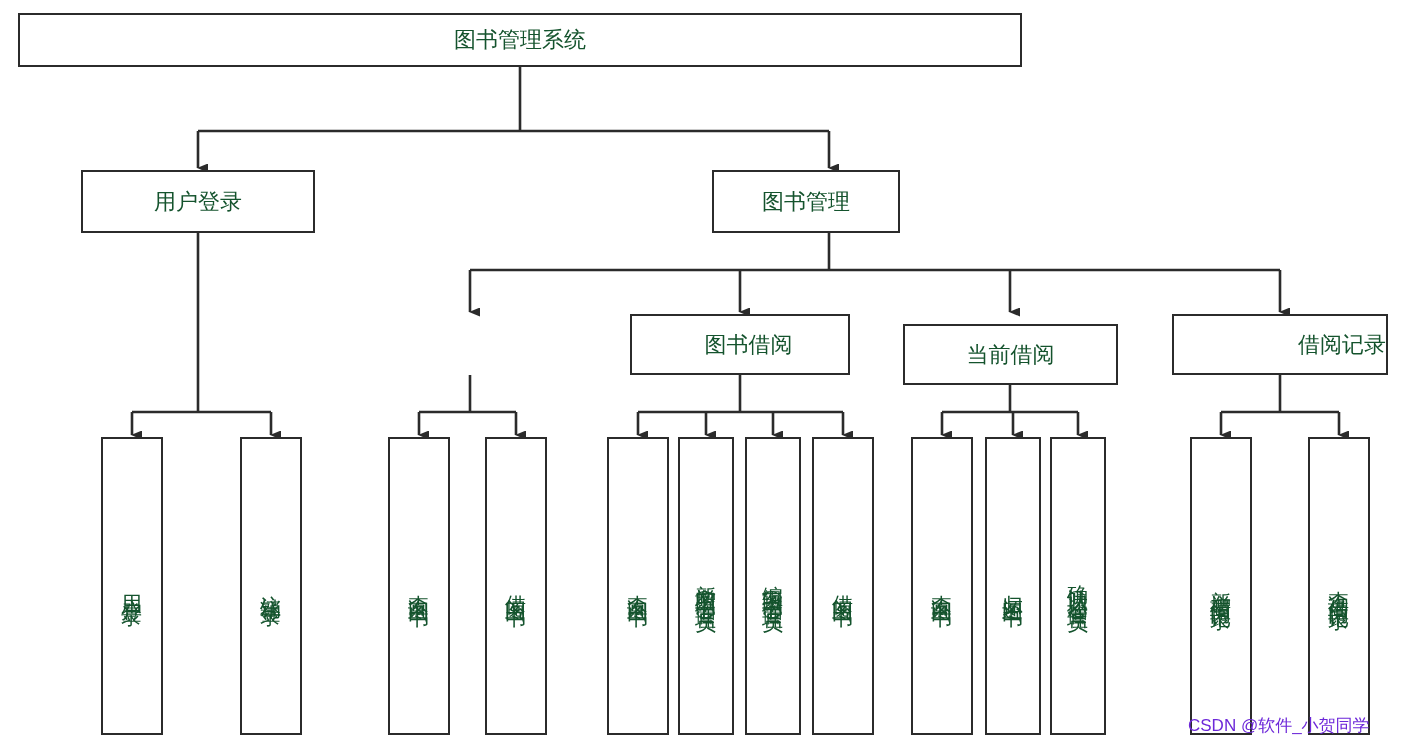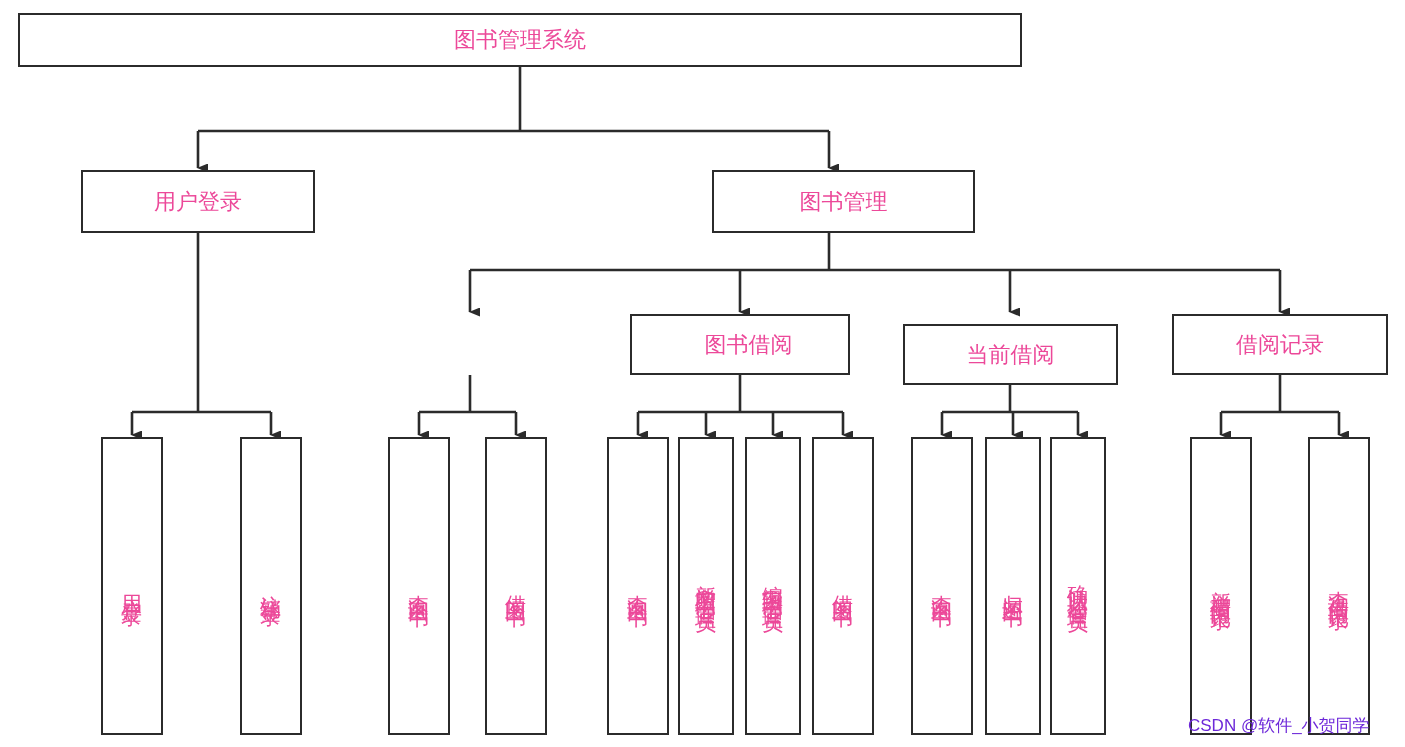--- a/index.html
+++ b/index.html
@@ -26,21 +26,21 @@
     pointer-events: none;
   }
   .node {
     position: absolute;
     box-sizing: border-box;
     background: #ffffff;
     border: 2px solid #2b2b2b;
     display: flex;
     align-items: center;
     justify-content: center;
-    color: #ec4899;
+    color: #14532d;
     z-index: 2;
   }
   .node.horizontal {
     font-size: 22px;
     letter-spacing: 0px;
   }
   .node.vertical {
     font-size: 21px;
   }
   .node.vertical .vtext {
@@ -119,31 +119,31 @@
     </g>
   </svg>
 
   <div class="node horizontal" style="left:18px; top:13px; width:1004px; height:54px;">
     <span class="htext">图书管理系统</span>
   </div>
 
   <div class="node horizontal" style="left:81px; top:170px; width:234px; height:63px;">
     <span class="htext">用户登录</span>
   </div>
-  <div class="node horizontal" style="left:712px; top:170px; width:263px; height:63px;align-items:center;">
+  <div class="node horizontal" style="left:712px; top:170px; width:188px; height:63px;align-items:center;">
     <span class="htext">图书管理</span>
   </div>
 
   <div class="node horizontal" style="left:630px; top:314px; width:220px; height:61px;padding-left:17px;">
     <span class="htext">图书借阅</span>
   </div>
   <div class="node horizontal" style="left:903px; top:314px; width:215px; height:61px;margin-top:10px;">
     <span class="htext">当前借阅</span>
   </div>
-  <div class="node horizontal" style="left:1172px; top:314px; width:216px; height:61px;">
+  <div class="node horizontal" style="left:1172px; top:314px; width:216px; height:61px;justify-content:flex-end;">
     <span class="htext">借阅记录</span>
   </div>
 
   <div class="node vertical" style="left:101px; top:437px; width:62px; height:298px;">
     <span class="vtext">用户登录</span>
   </div>
   <div class="node vertical" style="left:240px; top:437px; width:62px; height:298px;">
     <span class="vtext">注销登录</span>
   </div>
 

